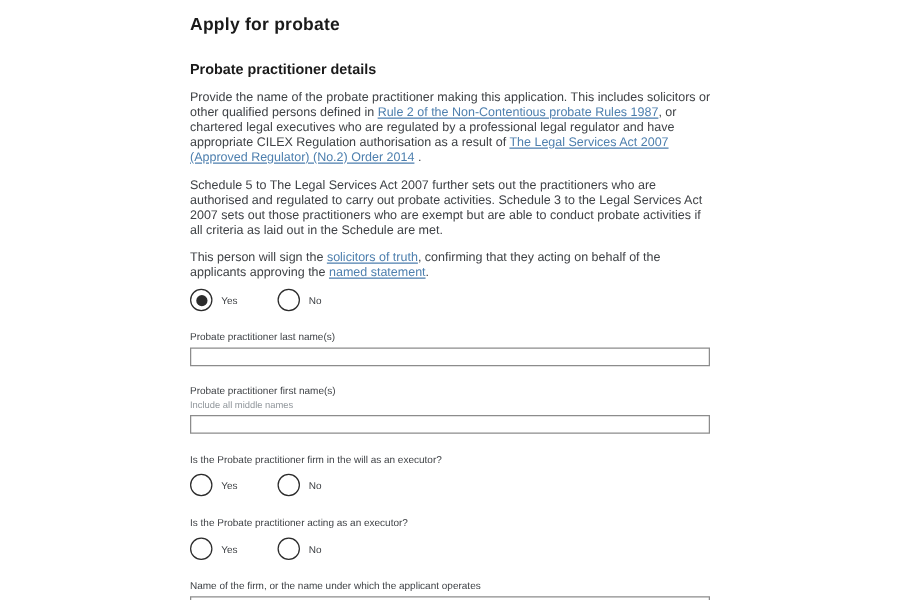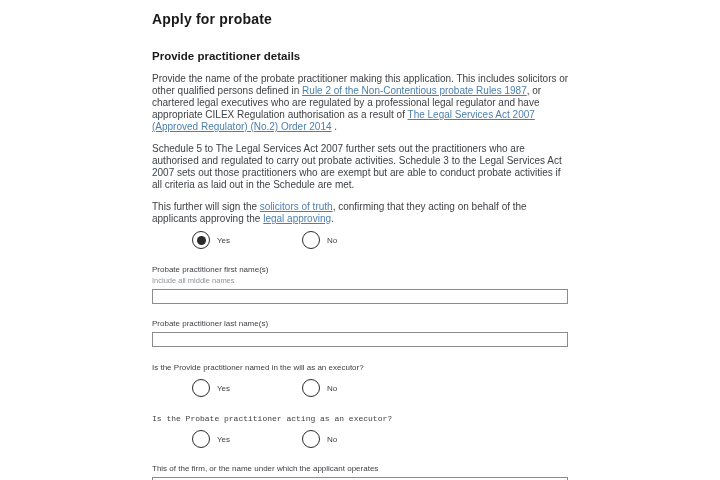--- a/index.html
+++ b/index.html
@@ -52,21 +52,20 @@
     align-items: center;
     gap: 8px;
     height: 20px;
   }
   .radio-option {
     display: flex;
     align-items: center;
     gap: 7px;
     margin-right: 24px;
     cursor: pointer;
-    margin-left: 40px;
   }
   .radio-circle {
     width: 18px; height: 18px;
     border: 1.6px solid var(--radio-border, #2b2b2b);
     border-radius: 50%;
     background: #fff;
     display: inline-flex;
     align-items: center;
     justify-content: center;
     flex: 0 0 auto;
@@ -106,80 +105,80 @@
     border-radius: 0;
   }
 </style>
 </head>
 <body>
 
 <div class="content">
 
   <h1 class="page-title">Apply for probate</h1>
 
-  <h2 class="section-heading">Provide practitioner details</h2>
+  <h2 class="section-heading">Probate practitioner details</h2>
 
   <p class="body-text"><span>Provide the name of the probate practitioner making this application. This includes solicitors or other qualified persons defined in </span><a class="inline-link">Rule 2 of the Non-Contentious probate Rules 1987</a><span>, or chartered legal executives who are regulated by a professional legal regulator and have appropriate CILEX Regulation authorisation as a result of </span><a class="inline-link">The Legal Services Act 2007 (Approved Regulator) (No.2) Order 2014</a><span> .</span></p>
 
   <p class="body-text">Schedule 5 to The Legal Services Act 2007 further sets out the practitioners who are authorised and regulated to carry out probate activities. Schedule 3 to the Legal Services Act 2007 sets out those practitioners who are exempt but are able to conduct probate activities if all criteria as laid out in the Schedule are met.</p>
 
-  <p class="body-text"><span>This further will sign the </span><a class="inline-link">solicitors of truth</a><span>, confirming that they acting on behalf of the applicants approving the </span><a class="inline-link">legal approving</a><span>.</span></p>
+  <p class="body-text"><span>This person will sign the </span><a class="inline-link">solicitors of truth</a><span>, confirming that they acting on behalf of the applicants approving the </span><a class="inline-link">named statement</a><span>.</span></p>
 
   <div>
     <div class="radio-row">
       <span class="radio-option">
         <span class="radio-circle checked">
             <span class="dot"></span>
           </span>
         <span class="radio-label">Yes</span>
       </span>
       <span class="radio-option">
         <span class="radio-circle"></span>
         <span class="radio-label">No</span>
       </span>
     </div>
   </div>
 
   <div class="field-group">
+    <div class="field-label">Probate practitioner last name(s)</div>
+    <input class="text-input" type="text" value="" style="">
+  </div>
+
+  <div class="field-group">
     <div class="field-label">Probate practitioner first name(s)</div>
     <div class="field-hint">Include all middle names</div>
     <input class="text-input" type="text" value="" style="">
   </div>
 
-  <div class="field-group">
-    <div class="field-label">Probate practitioner last name(s)</div>
-    <input class="text-input" type="text" value="" style="">
-  </div>
-
   <div>
-    <div class="question-label" style="margin-top:15px;">Is the Provide practitioner named in the will as an executor?</div>
+    <div class="question-label" style="margin-top:15px;">Is the Probate practitioner firm in the will as an executor?</div>
     <div class="radio-row">
       <span class="radio-option">
         <span class="radio-circle"></span>
         <span class="radio-label">Yes</span>
       </span>
       <span class="radio-option">
         <span class="radio-circle"></span>
         <span class="radio-label">No</span>
       </span>
     </div>
   </div>
 
   <div>
-    <div class="question-label" style="margin-top:15px;font-family:Liberation Mono, monospace;">Is the Probate practitioner acting as an executor?</div>
+    <div class="question-label" style="margin-top:15px;">Is the Probate practitioner acting as an executor?</div>
     <div class="radio-row">
       <span class="radio-option">
         <span class="radio-circle"></span>
         <span class="radio-label">Yes</span>
       </span>
       <span class="radio-option">
         <span class="radio-circle"></span>
         <span class="radio-label">No</span>
       </span>
     </div>
   </div>
 
   <div class="field-group">
-    <div class="field-label">This of the firm, or the name under which the applicant operates</div>
+    <div class="field-label">Name of the firm, or the name under which the applicant operates</div>
     <input class="text-input" type="text" value="" style="">
   </div>
 
 </div>
 
 </body></html>

